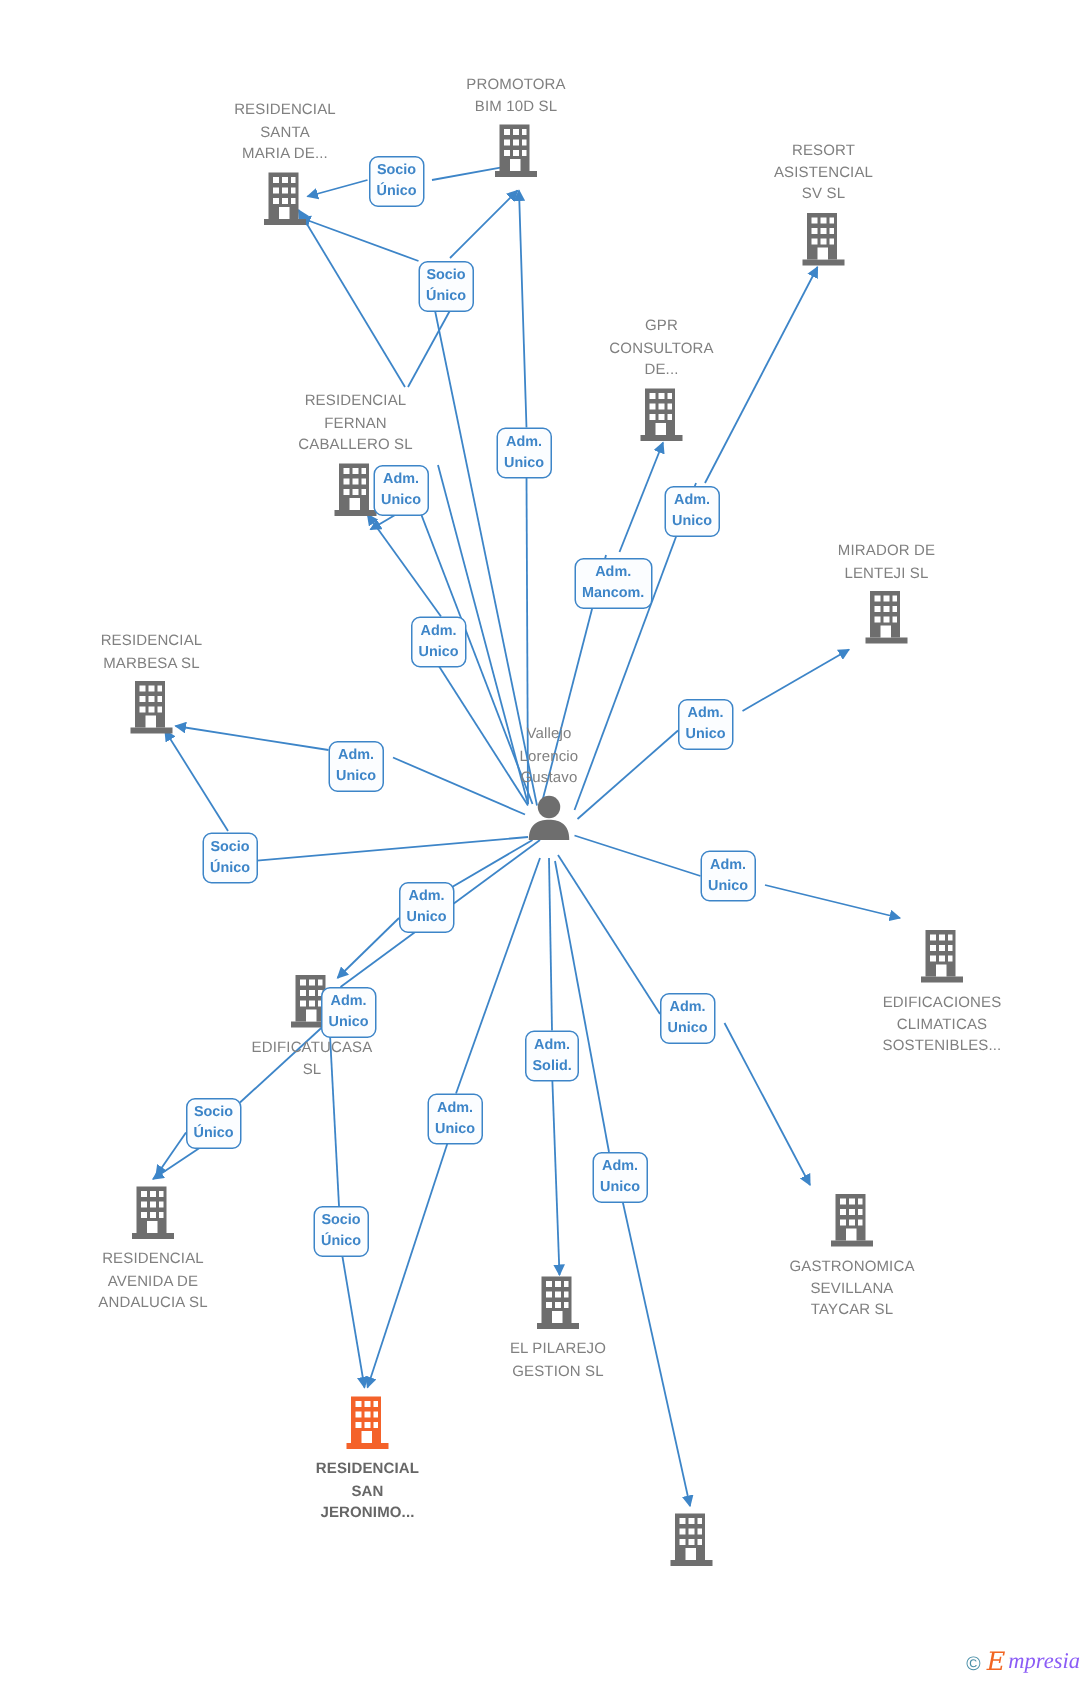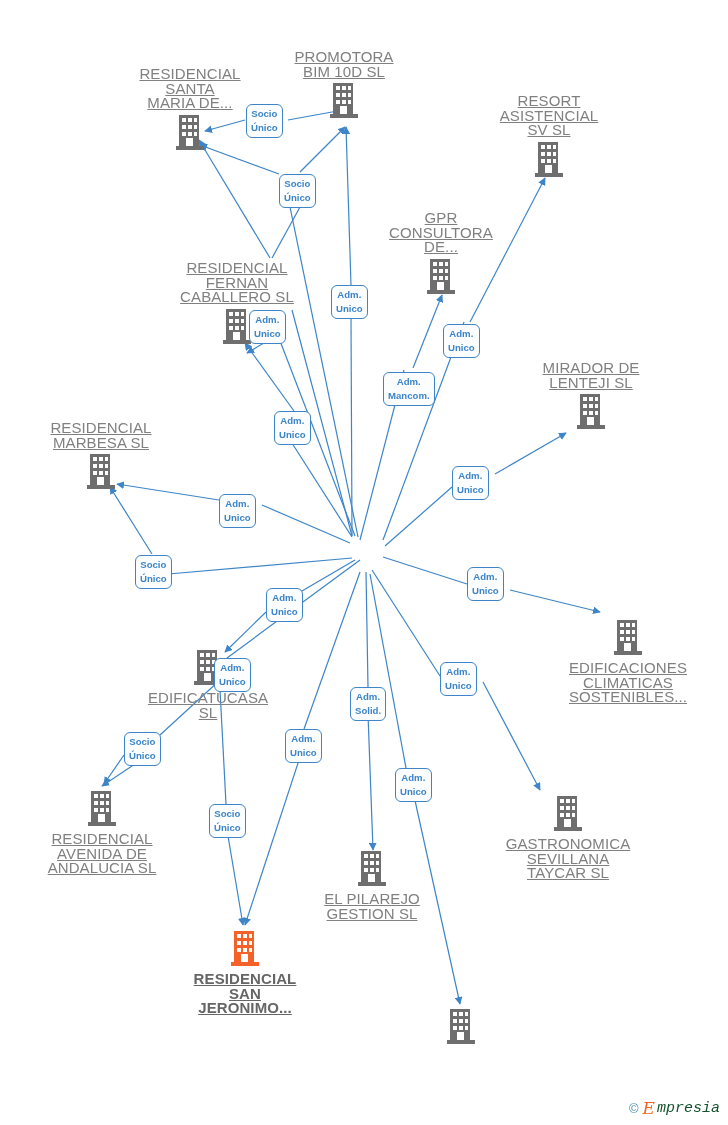--- a/index.html
+++ b/index.html
@@ -28,26 +28,25 @@
     text-align: center;
     pointer-events: auto;
   }
   .node .glyph {
     display: block;
     line-height: 1;
     margin: 0 auto;
   }
   .node .caption {
     display: block;
-    font-size: 15px;
+    font-size: 10px;
     line-height: 14.5px;
     color: #808080;
     letter-spacing: 0.1px;
     white-space: pre-line;
-    text-decoration: underline;
   }
   .node.caption-above .caption { margin-bottom: 2px; }
   .node.caption-below .caption { margin-top: 2px; }
   .node.person .caption { color: #808080; }
   .node.highlight .caption { color: #666666; font-weight: bold; }
   .edge-label {
     position: absolute;
     border: 1px solid #3d85c8;
     border-radius: 6px;
     background: #fbfdff;
@@ -72,22 +71,22 @@
   }
   #watermark .wm-c { font-size: 13px; color: #4a8fa8; }
   #watermark .wm-e {
     color: #f26522;
     font-family: "DejaVu Serif", serif;
     font-style: italic;
     font-size: 17px;
     line-height: 1;
   }
   #watermark .wm-rest {
-    color: #14532d;
-    font-family: Liberation Mono, monospace;
+    color: #8b5cf6;
+    font-family: Liberation Serif, serif;
     font-style: italic;
     font-size: 15px;
     line-height: 1;
     margin-left: -2px;
   }
 </style>
 </head>
 <body>
 
 <div id="canvas">
@@ -510,20 +509,31 @@
         <rect x="9" y="19" width="4" height="4"></rect>
               <rect x="15" y="19" width="4" height="4"></rect>
               <rect x="21" y="19" width="3" height="4"></rect>
         <rect x="13" y="25" width="7" height="8"></rect>
             </g>
       </g>
         </svg>
     </span>
   </div>
 
+  <div class="node caption-above person" style="left:366px; top:483px;">
+    <span class="caption">Vallejo
+Lorencio
+Gustavo</span>
+    <span class="glyph">
+      <svg width="34" height="32" viewBox="0 0 34 32">
+        <circle cx="17" cy="9" r="7.5" fill="#6e6e6e"></circle>
+        <path d="M 3.5 31 C 3.5 20.5 9.5 17.5 17 17.5 C 24.5 17.5 30.5 20.5 30.5 31 Z" fill="#6e6e6e"></path>
+      </svg>
+    </span>
+  </div>
 
   <div class="edge-label" style="left:246px; top:104px;">Socio
 Único</div>
   <div class="edge-label" style="left:279px; top:174px;">Socio
 Único</div>
   <div class="edge-label" style="left:331px; top:285px;">Adm.
 Unico</div>
   <div class="edge-label" style="left:249px; top:310px;">Adm.
 Unico</div>
   <div class="edge-label" style="left:274px; top:411px;">Adm.

